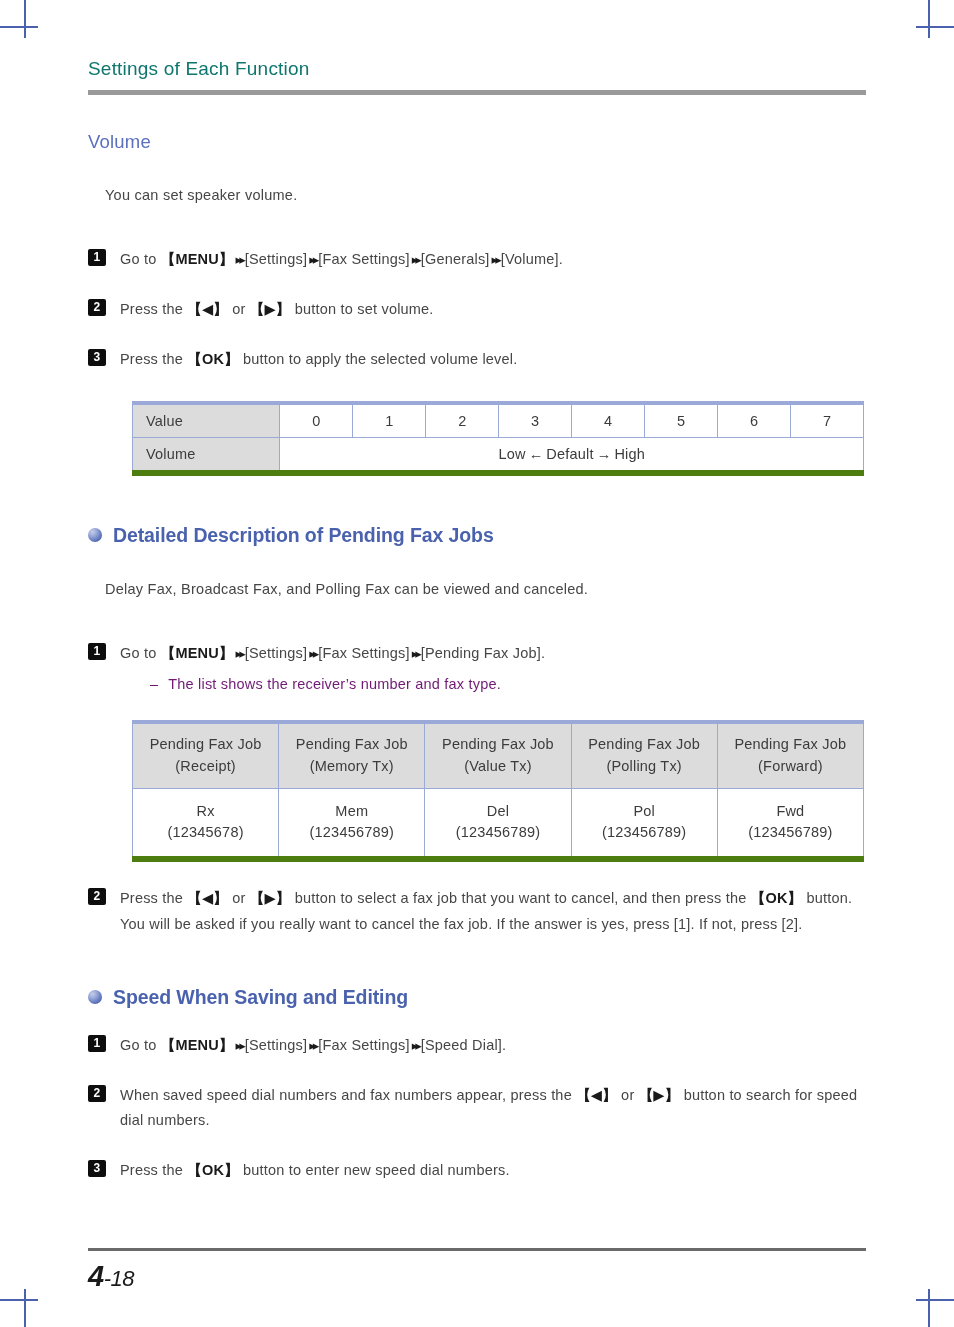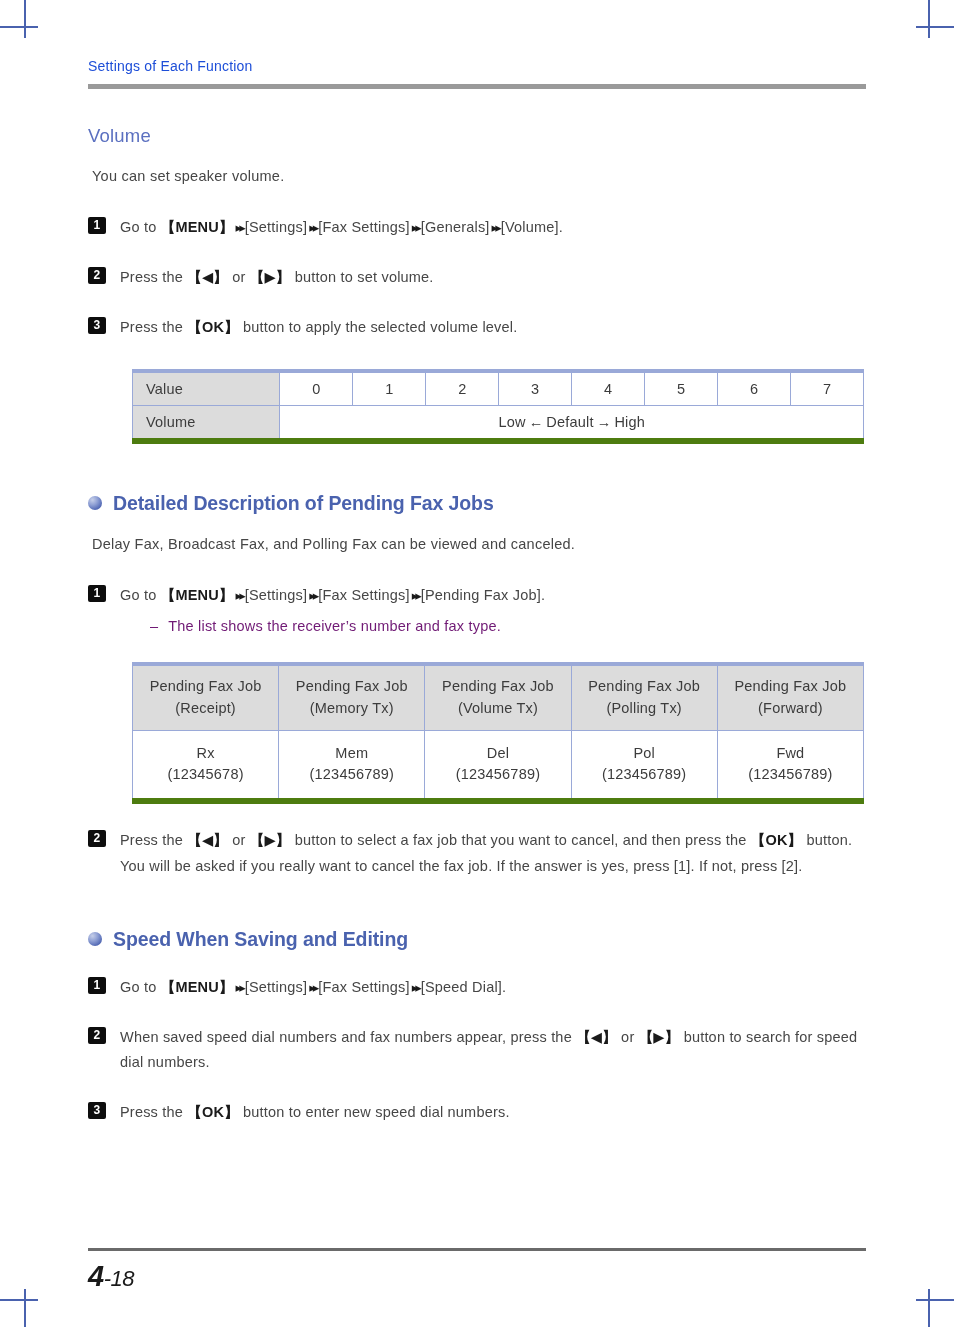--- a/index.html
+++ b/index.html
@@ -36,22 +36,22 @@
   .content {
     position: absolute;
     left: 88px;
     top: 0px;
     width: 778px;
   }
 
   
   .running-header {
     padding-top: 58px;
-    font-size: 14px;
-    color: #1d4ed8;
+    font-size: 19px;
+    color: #0f766e;
     letter-spacing: 0.2px;
   }
   .header-rule {
     margin-top: 10px;
     height: 5px;
     background: #9a9a9a;
     width: 778px;
   }
 
   
@@ -78,21 +78,21 @@
     width: 14px;
     height: 14px;
     border-radius: 50%;
     margin-right: 11px;
     flex: none;
     background: radial-gradient(circle at 32% 28%, #c6cfe9 0%, #8e9fd4 38%, #5168b4 75%, #3d519c 100%);
   }
 
   
   p.body-text {
-    margin: 4px;
+    margin: 17px;
     padding-top: 14px;
     font-size: 14.5px;
     color: #464646;
     letter-spacing: 0.25px;
     line-height: 1.55;
   }
 
   
   .step {
     position: relative;
@@ -257,21 +257,21 @@
     <div class="dash-note">
       <span class="dash">–</span><span>The list shows the receiver’s number and fax type.</span>
     </div>
 
     <div class="tbl-wrap">
       <table class="doc-table">
         <tbody>
             <tr>
           <td class="colhead"><span>Pending Fax Job</span><br><span>(Receipt)</span></td>
           <td class="colhead"><span>Pending Fax Job</span><br><span>(Memory Tx)</span></td>
-          <td class="colhead"><span>Pending Fax Job</span><br><span>(Volume Tx)</span></td>
+          <td class="colhead"><span>Pending Fax Job</span><br><span>(Value Tx)</span></td>
           <td class="colhead"><span>Pending Fax Job</span><br><span>(Polling Tx)</span></td>
           <td class="colhead"><span>Pending Fax Job</span><br><span>(Forward)</span></td>
         </tr>
         <tr>
           <td class="two-line"><span>Rx</span><br><span>(12345678)</span></td>
           <td class="two-line"><span>Mem</span><br><span>(123456789)</span></td>
           <td class="two-line"><span>Del</span><br><span>(123456789)</span></td>
           <td class="two-line"><span>Pol</span><br><span>(123456789)</span></td>
           <td class="two-line"><span>Fwd</span><br><span>(123456789)</span></td>
         </tr>

